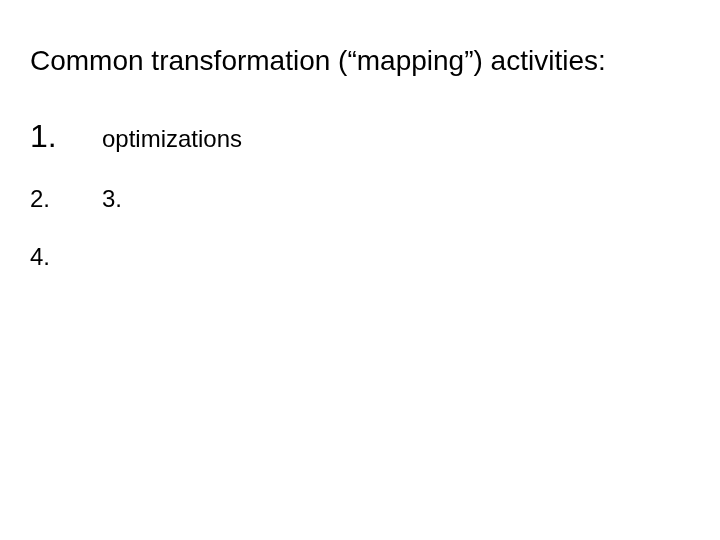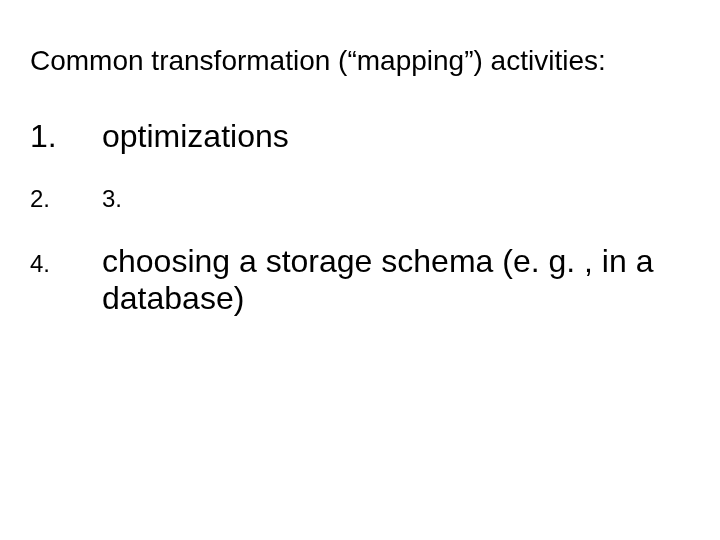--- a/index.html
+++ b/index.html
@@ -30,34 +30,33 @@
     align-items: baseline;
   }
   .num {
     font-size: 24px;
     font-weight: 400;
   }
   .num.big {
     font-size: 32px;
   }
   .text {
-    font-size: 32px;
+    font-size: 24px;
     font-weight: 400;
   }
 </style>
 </head>
 <body>
 
 <div class="slide">
   <div class="title">Common transformation (“mapping”) activities:</div>
 
   <div class="items">
     <div class="num big">1.</div>
     <div class="text">optimizations</div>
 
     <div class="num">2.</div>
 
     <div class="num">3.</div>
 
     <div class="num">4.</div>
-    <div class="text">choosing a storage schema (e. g. , in a database)</div>
   </div>
 </div>
 
 </body></html>

